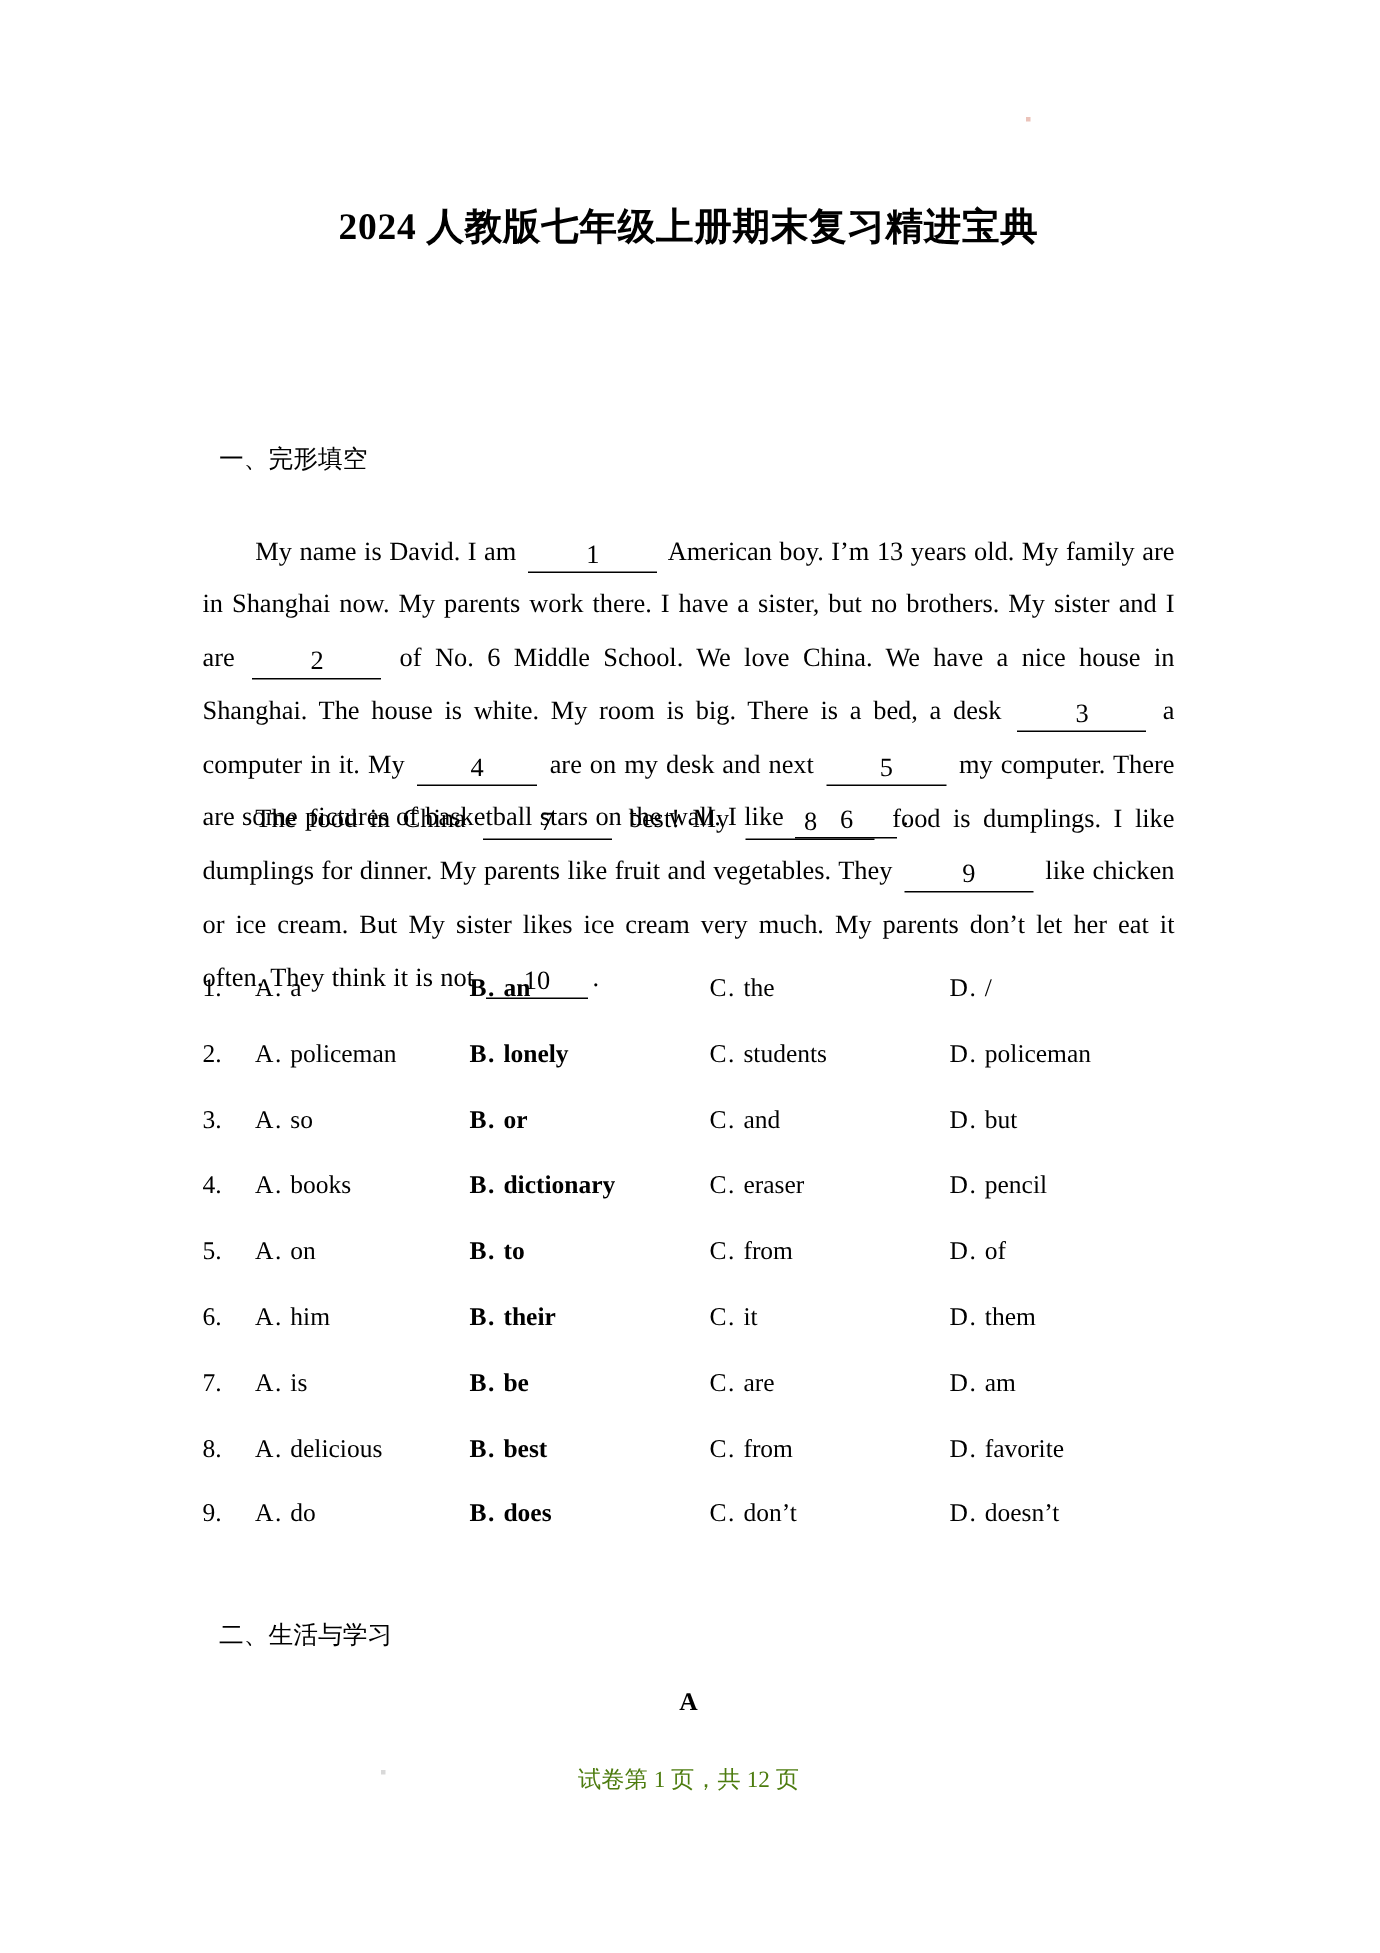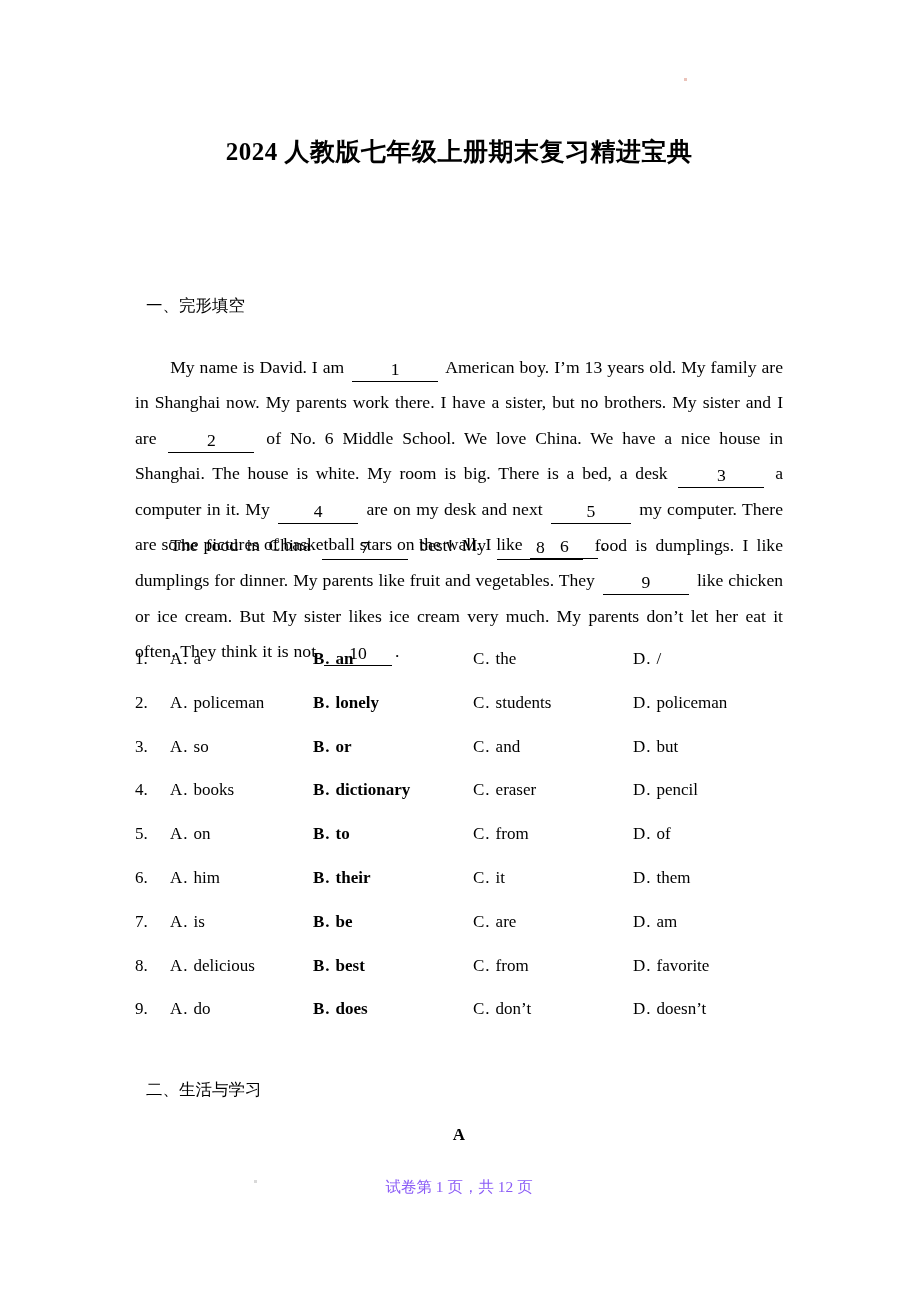--- a/index.html
+++ b/index.html
@@ -146,21 +146,21 @@
   }
 
   
   .footer {
     position: absolute;
     left: 135px;
     top: 1176px;
     width: 648px;
     text-align: center;
     font-size: 15.5px;
-    color: #8b5cf6;
+    color: #4d7c0f;
     line-height: 22px;
   }
 
   .speck {
     position: absolute;
     left: 684px;
     top: 78px;
     width: 3px;
     height: 3px;
     background: #e8b9ae;

